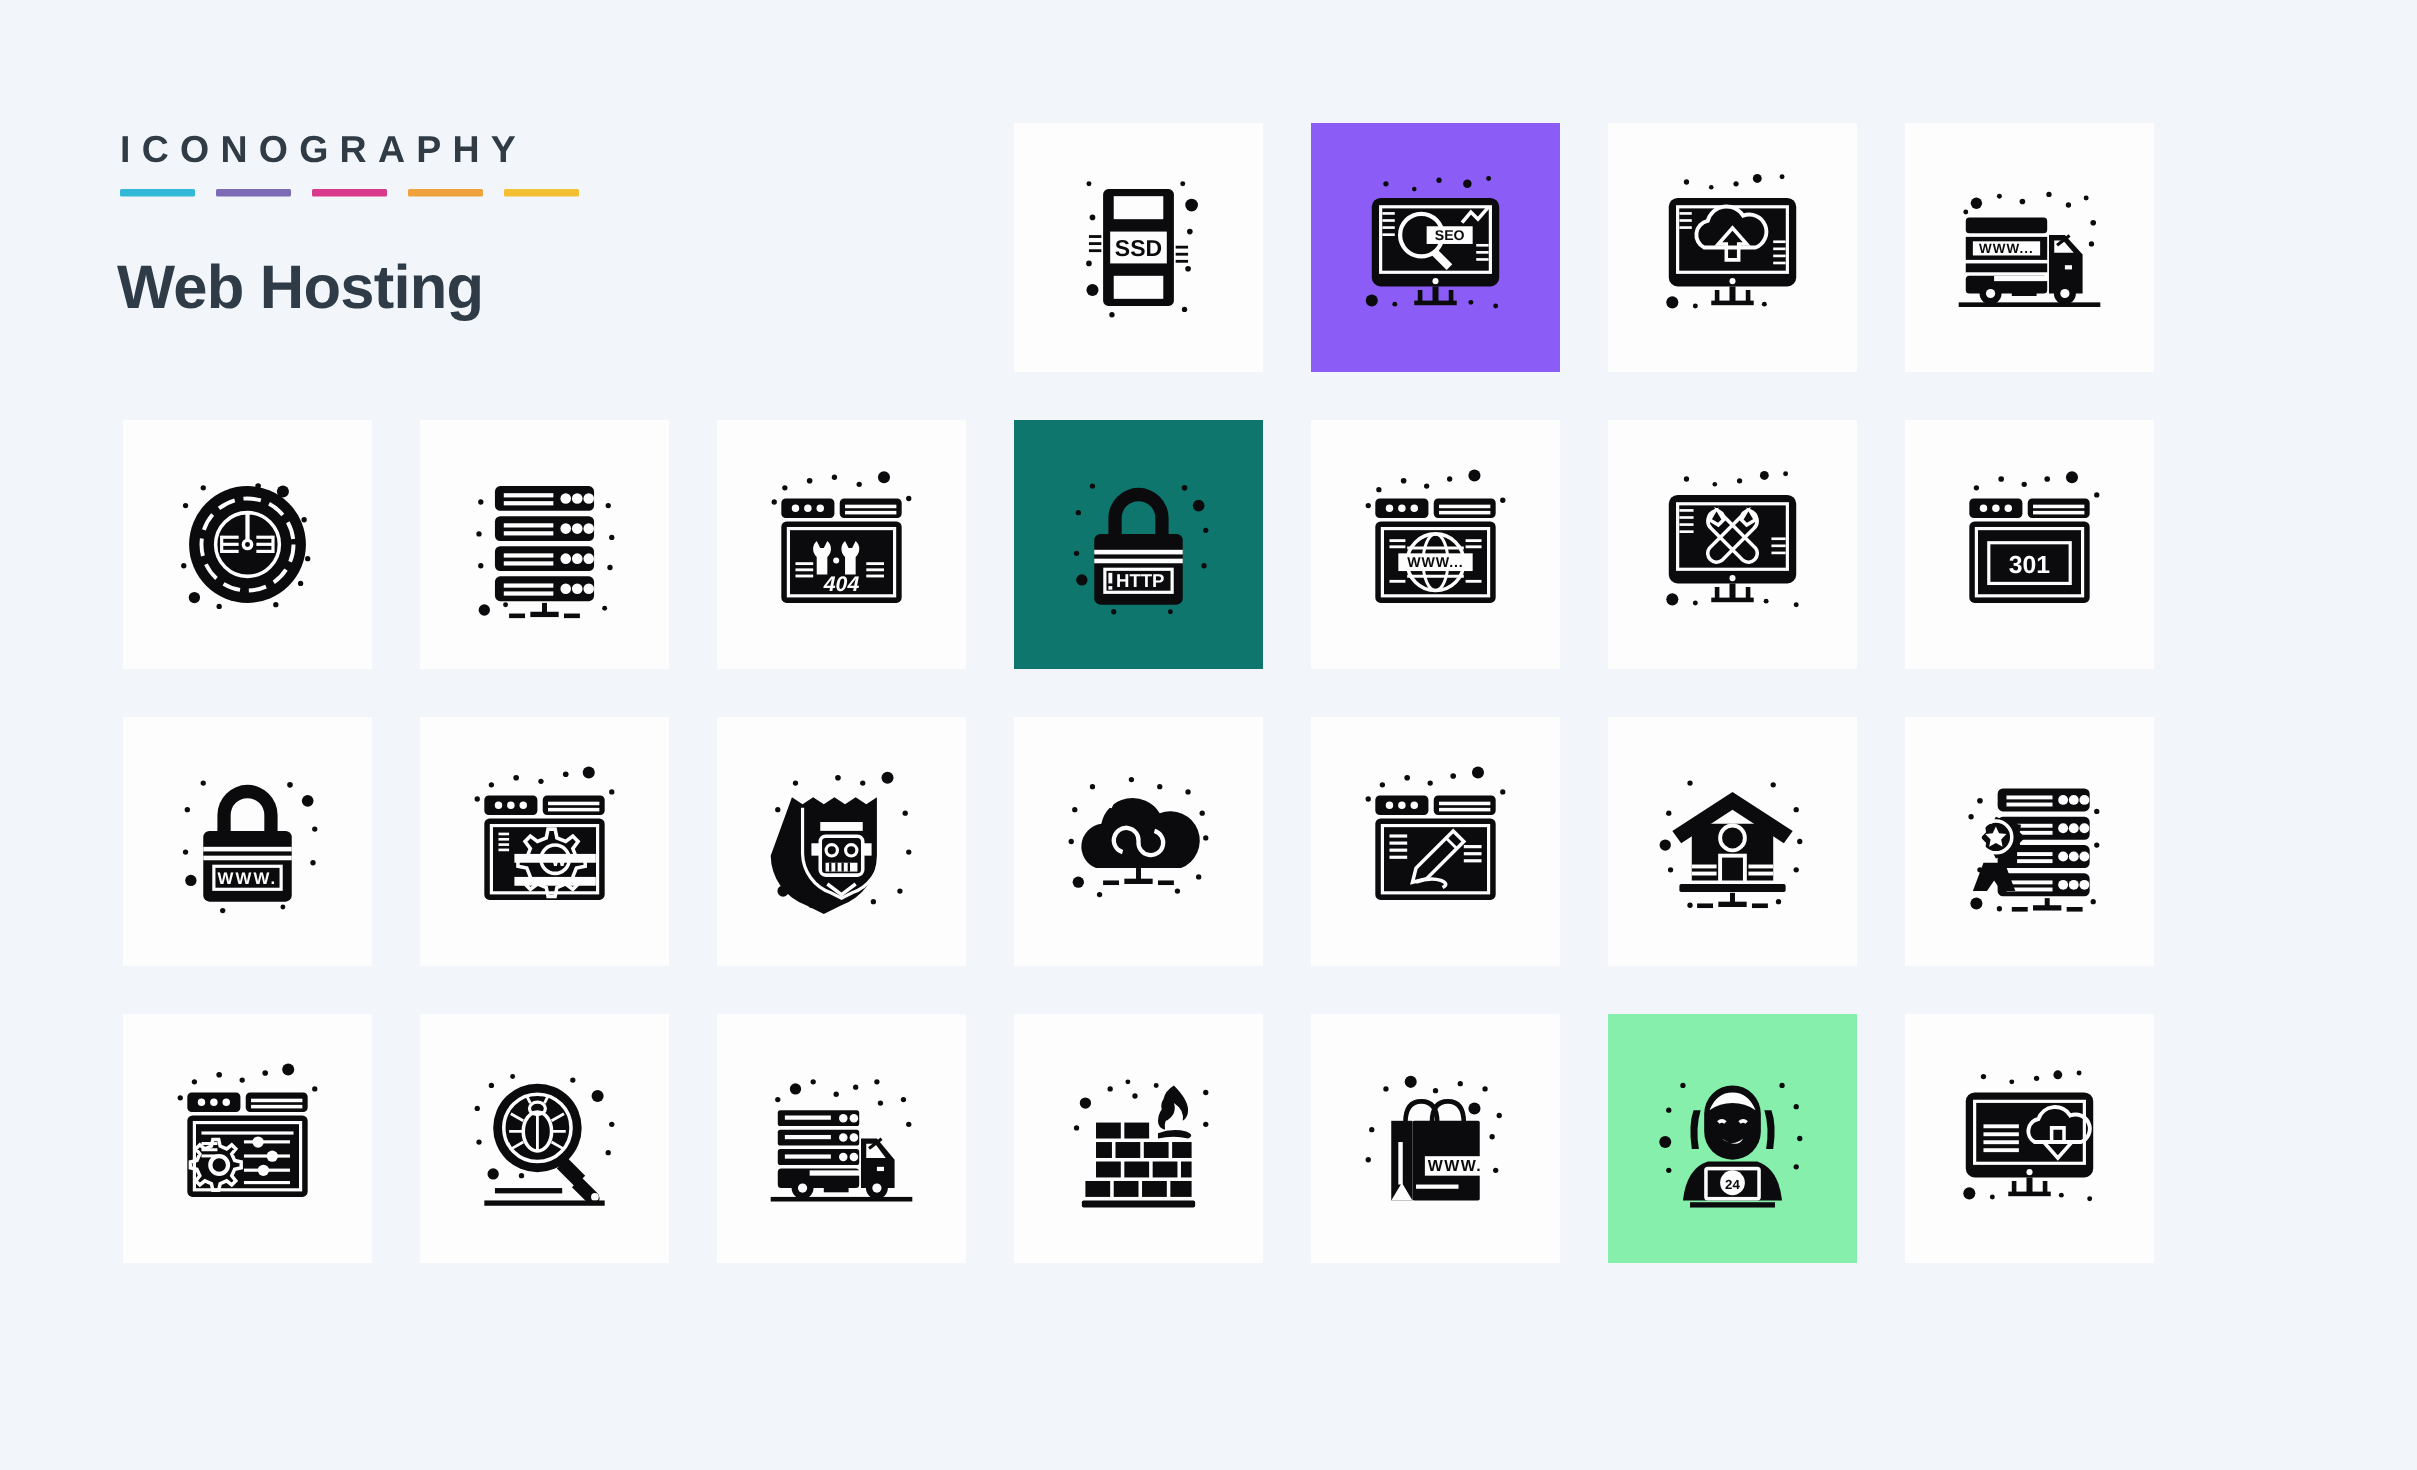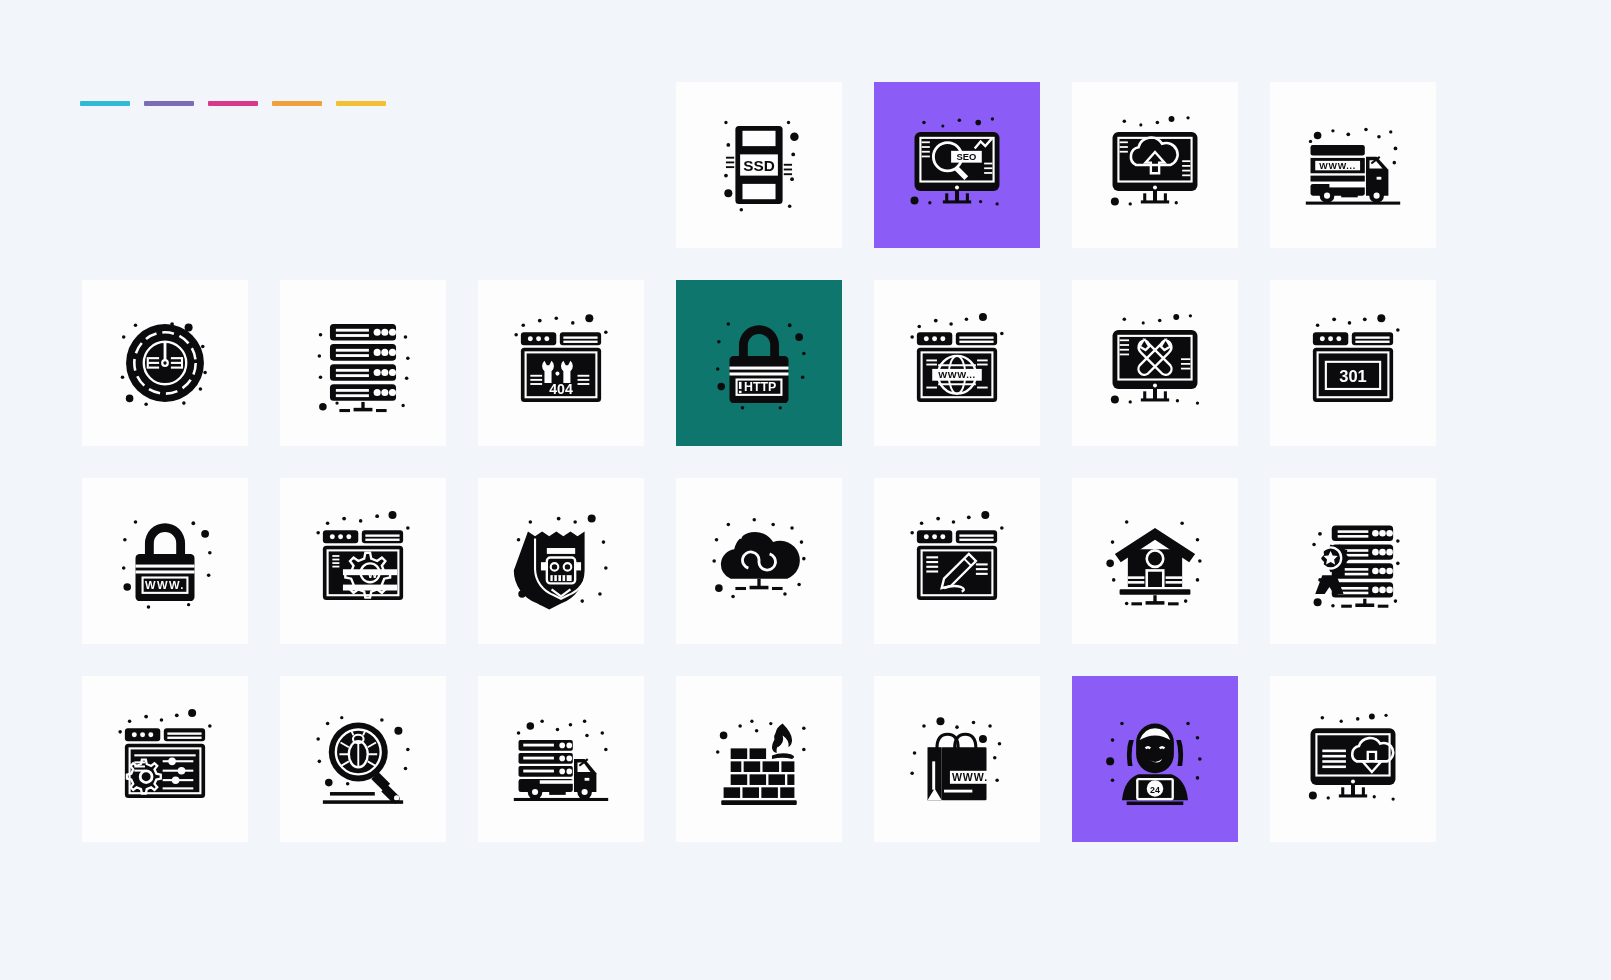--- a/index.html
+++ b/index.html
@@ -82,27 +82,29 @@
     width: 118px;
     height: 118px;
     display: block;
   }
   .gl { fill: #0b0b0d; }
 </style>
 </head>
 <body style="background: rgb(242, 246, 251);">
 
 <div id="header">
+  <div id="kicker">ICONOGRAPHY</div>
   <div id="rule-row">
     <span class="rule" style="background: rgb(51, 185, 216);"></span>
     <span class="rule" style="background: rgb(123, 108, 181);"></span>
     <span class="rule" style="background: rgb(217, 57, 138);"></span>
     <span class="rule" style="background: rgb(239, 161, 60);"></span>
     <span class="rule" style="background: rgb(243, 192, 51);"></span>
   </div>
+  <div id="pack-title">Web Hosting</div>
 </div>
 
 <div id="icon-grid">
 
   <div class="cell empty"></div>
   <div class="cell empty"></div>
   <div class="cell empty"></div>
 
   <div class="cell" style="background: rgb(253, 253, 253);">
     <svg viewBox="0 0 100 100" aria-hidden="true">
@@ -300,21 +302,21 @@
           <circle cx="88" cy="46" r="1.5"></circle>
         <circle cx="14" cy="62" r="1.5"></circle>
           <circle cx="87" cy="63" r="1.5"></circle>
         <circle cx="16" cy="87" r="3.2"></circle>
           <circle cx="28" cy="84" r="1.4"></circle>
         <circle cx="84" cy="86" r="1.4"></circle>
       </g>
     </svg>
   </div>
 
-  <div class="cell" style="background: rgb(253, 253, 253);">
+  <div class="cell" style="background: rgb(253, 253, 253); font-style: italic;">
     <svg viewBox="0 0 100 100" aria-hidden="true">
       <g class="gl">
         <rect x="16" y="24" width="30" height="11" rx="2.5"></rect>
         <circle cx="24" cy="29.5" r="2.1" fill="#fdfdfd"></circle>
           <circle cx="31" cy="29.5" r="2.1" fill="#fdfdfd"></circle>
           <circle cx="38" cy="29.5" r="2.1" fill="#fdfdfd"></circle>
         <rect x="49" y="24" width="35" height="11" rx="2.5"></rect>
         <rect x="52" y="27.5" width="29" height="2" fill="#fdfdfd"></rect>
           <rect x="52" y="31" width="29" height="2" fill="#fdfdfd"></rect>
         <rect x="16" y="37" width="68" height="46" rx="3"></rect>
@@ -838,21 +840,21 @@
           <circle cx="72" cy="33" r="3.4"></circle>
         <circle cx="86" cy="37" r="1.5"></circle>
           <circle cx="14" cy="45" r="1.5"></circle>
         <circle cx="82" cy="49" r="1.5"></circle>
           <circle cx="12" cy="62" r="1.5"></circle>
         <circle cx="84" cy="68" r="1.5"></circle>
       </g>
     </svg>
   </div>
 
-  <div class="cell" style="background: #8b5cf6;">
+  <div class="cell" style="background: #86efac;">
     <svg viewBox="0 0 100 100" aria-hidden="true">
       <g class="gl">
         <path d="M34 46 v-10 a16 16 0 0 1 32 0 v10 a16 16 0 0 1 -32 0 z"></path>
         <path d="M37 34 q4 -10 13 -10 q9 0 13 10 q-6 -4 -13 -4 q-7 0 -13 4 z" fill="#fdfdfd"></path>
         <path d="M42 41 q2 -2 4 0 M54 41 q2 -2 4 0" fill="none" stroke="#fdfdfd" stroke-width="2"></path>
         <path d="M44 50 q6 5 12 0 q-3 6 -12 0 z" fill="#fdfdfd"></path>
         <path d="M32 34 q-3 10 -1 22 l-4 0 q-2 -14 1 -22 z"></path>
         <path d="M68 34 q3 10 1 22 l4 0 q2 -14 -1 -22 z"></path>
         <path d="M22 85 q2 -18 14 -22 l28 0 q12 4 14 22 z"></path>
         <rect x="34" y="66" width="32" height="19" rx="2" fill="#fdfdfd"></rect>

